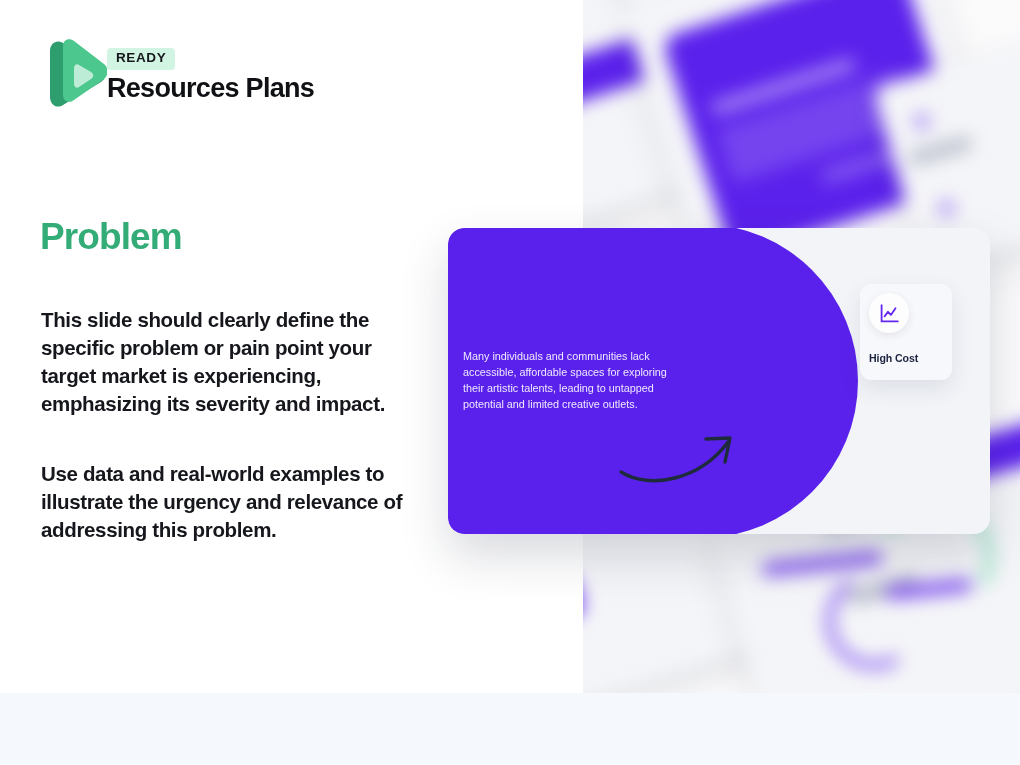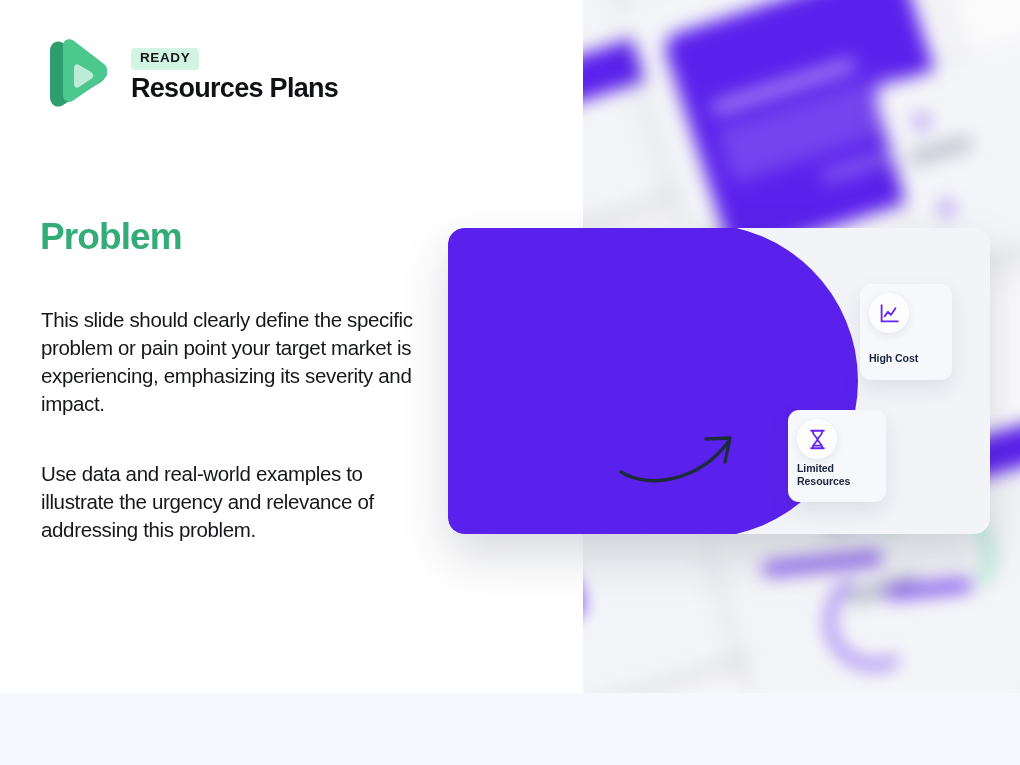--- a/index.html
+++ b/index.html
@@ -34,21 +34,21 @@
     width: 583px; height: 693px;
     background: #ffffff;
     z-index: 6;
   }
 
   .brand {
     position: absolute;
     left: 41px; top: 38px;
     display: flex;
     align-items: center;
-    gap: 24px;
+    gap: 0;
   }
   .brand-mark { width: 66px; height: 76px; flex: 0 0 auto; }
   .brand-text { display: flex; flex-direction: column; gap: 3px; }
 
   .ready-badge {
     align-self: flex-start;
     background: #d2f5e3;
     color: #16181d;
     font-size: 13.5px;
     font-weight: 700;
@@ -73,21 +73,21 @@
     color: #34ac77;
     letter-spacing: -0.9px;
     line-height: 1.05;
   }
 
   .body-copy {
     position: absolute;
     left: 41px; top: 306px;
     width: 390px;
     font-size: 20.5px;
-    font-weight: 400;
+    font-weight: 700;
     color: #15171c;
     line-height: 1.37;
     letter-spacing: -0.35px;
   }
   .body-copy p + p { margin-top: 42px; }
 
   
   .photo-area {
     position: absolute;
     left: 583px; top: 0;
@@ -294,43 +294,33 @@
       <p>Use data and real-world examples to illustrate the urgency and relevance of addressing this problem.</p>
     </div>
   </div>
 
   <div class="slide-card">
 
     <div class="purple-panel"></div>
     <div class="purple-bulge"></div>
 
     <div class="panel-content">
+      <div class="panel-body">Many individuals and communities lack accessible, affordable spaces for exploring their artistic talents, leading to untapped potential and limited creative outlets.</div>
     </div>
 
     <svg class="arrow-svg" viewBox="0 0 125 60">
       <path d="M3 44 C32 62 82 52 110 14" stroke="#1e2b3c" stroke-width="3.4" fill="none" stroke-linecap="round"></path>
       <path d="M88 11 L112 10 L107 34" stroke="#1e2b3c" stroke-width="3.4" fill="none" stroke-linecap="round" stroke-linejoin="round"></path>
     </svg>
 
 
     <div class="feat feat-2">
       <div class="icon-circle">
         <svg width="21" height="21" viewBox="0 0 21 21">
           <path d="M2.6 2.2v16.2h16.2" fill="none" stroke="#6425ef" stroke-width="1.8" stroke-linecap="round"></path>
           <path d="M5.6 13.4l3.4-4.6 2.9 3.1 4.6-6.6" fill="none" stroke="#6425ef" stroke-width="1.8" stroke-linecap="round" stroke-linejoin="round"></path>
         </svg>
       </div>
       <div class="feat-label">High Cost</div>
     </div>
 
-    <div class="feat feat-3">
-      <div class="icon-circle">
-        <svg width="19" height="21" viewBox="0 0 19 21">
-          <path d="M3.2 1.8h12.6M3.2 19.2h12.6" stroke="#6425ef" stroke-width="1.9" stroke-linecap="round"></path>
-          <path d="M4.6 1.8c0 5 5 6.8 5 8.7 0 1.9-5 3.7-5 8.7" fill="none" stroke="#6425ef" stroke-width="1.8" stroke-linejoin="round"></path>
-          <path d="M14.4 1.8c0 5-5 6.8-5 8.7 0 1.9 5 3.7 5 8.7" fill="none" stroke="#6425ef" stroke-width="1.8" stroke-linejoin="round"></path>
-          <path d="M6.4 16.6h6.2" stroke="#6425ef" stroke-width="1.7" stroke-linecap="round"></path>
-        </svg>
-      </div>
-      <div class="feat-label">Limited Resources</div>
-    </div>
   </div>
 </div>
 
 </body></html>

